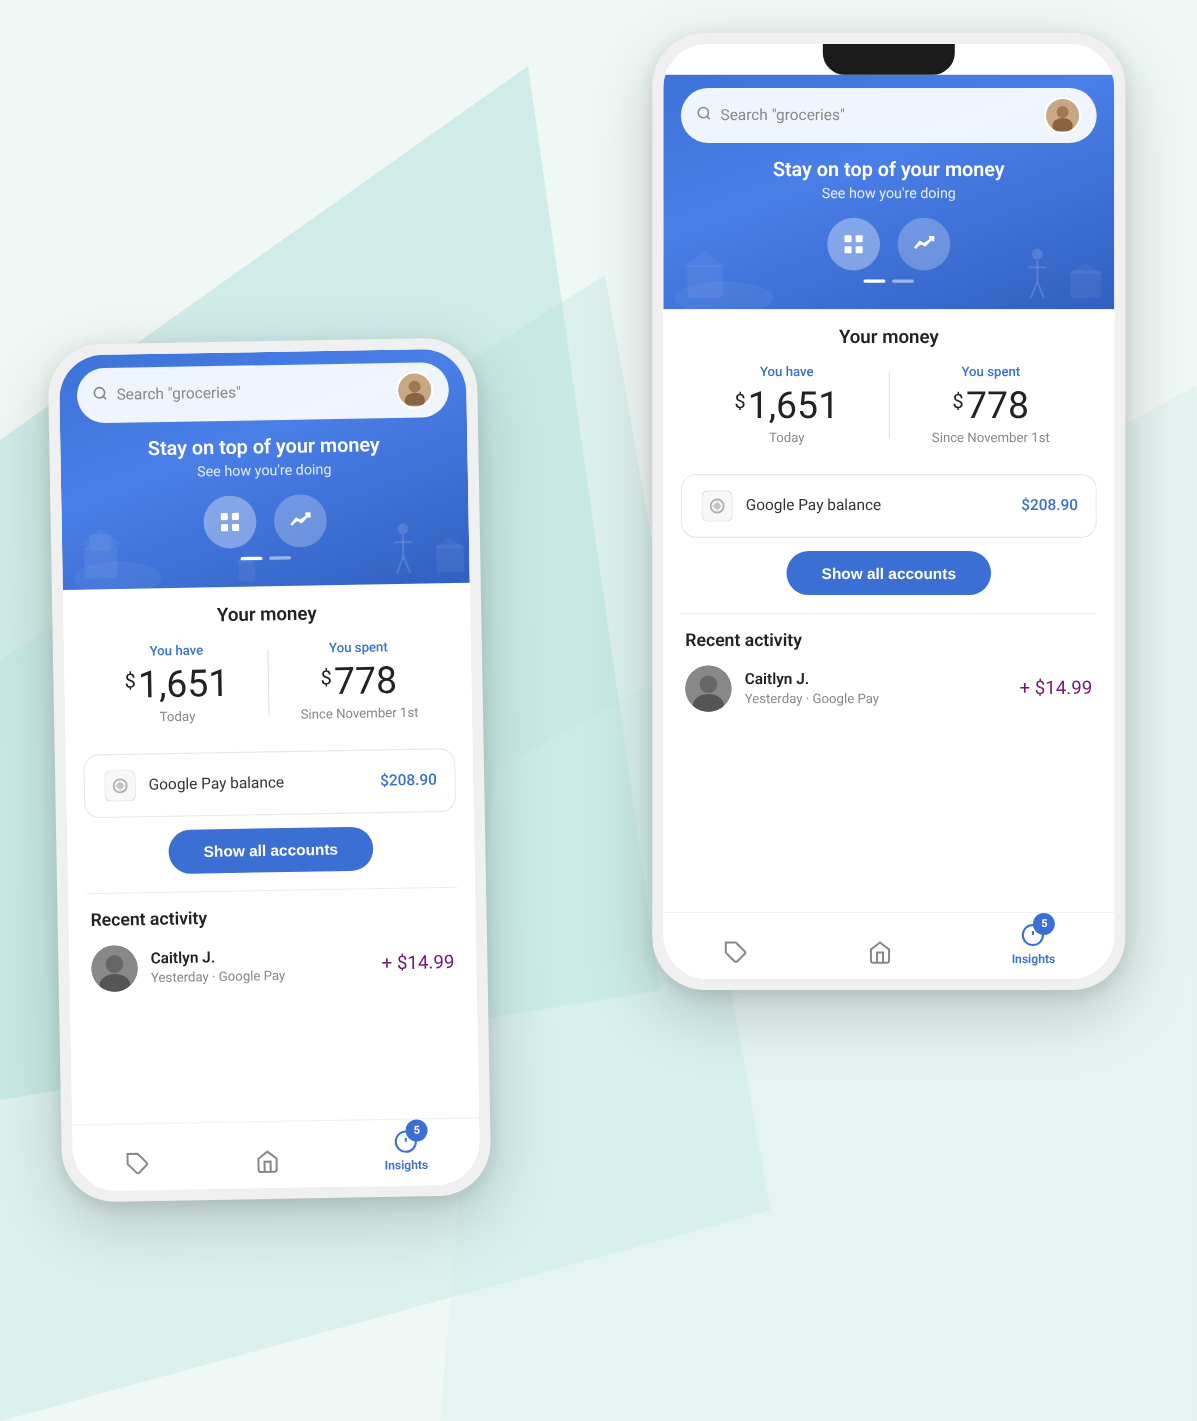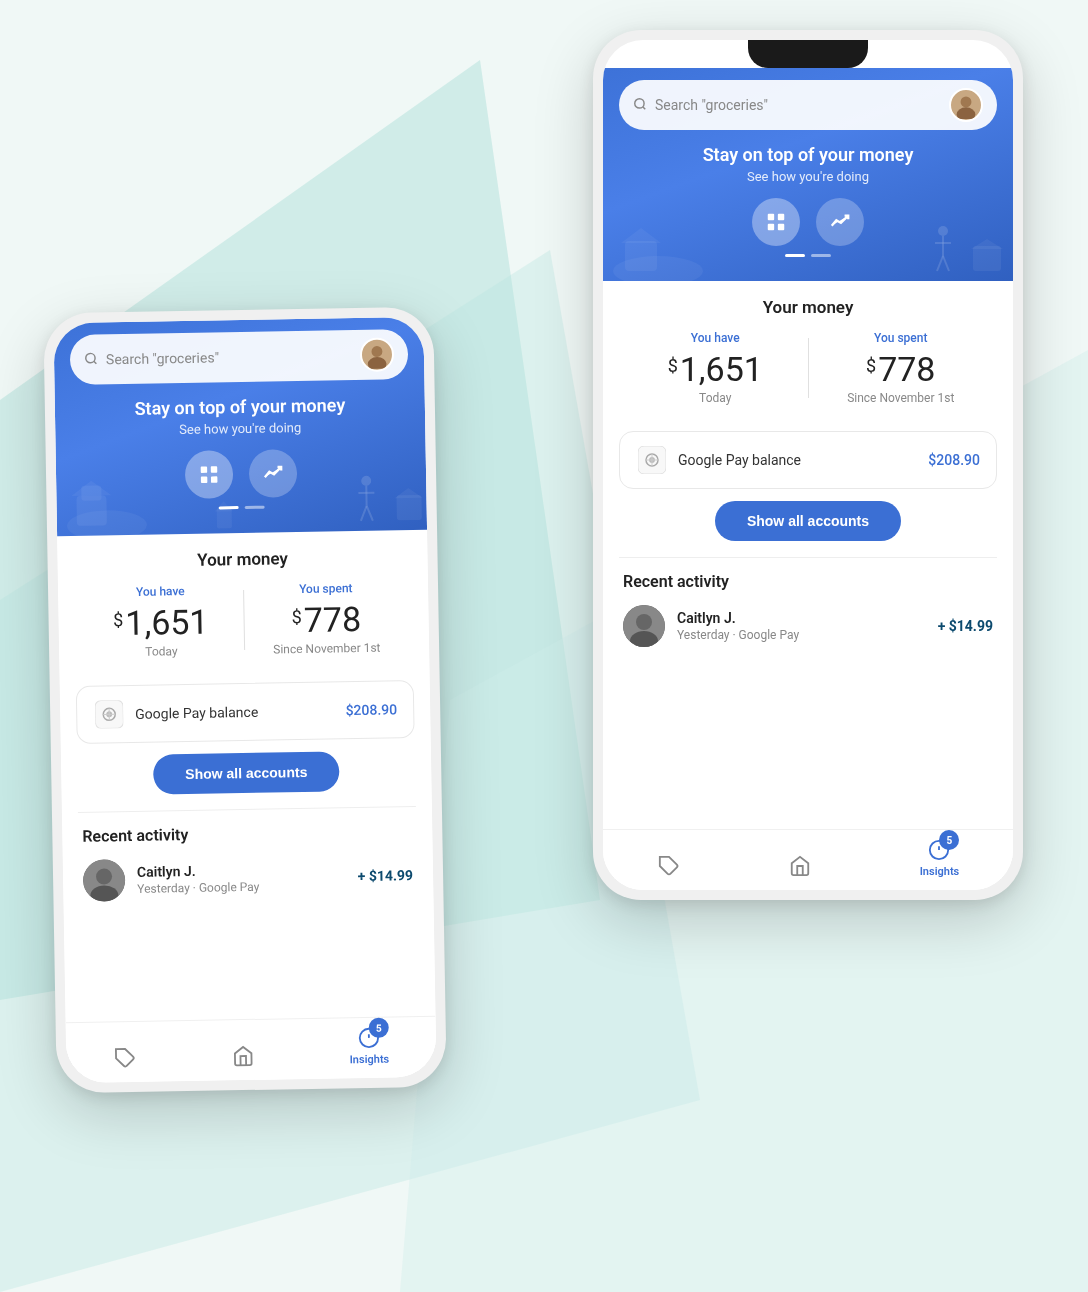--- a/index.html
+++ b/index.html
@@ -326,23 +326,23 @@
       font-size: 14px;
       font-weight: 600;
       color: #222;
     }
     .activity-sub {
       font-size: 12px;
       color: #888;
       margin-top: 2px;
     }
     .activity-amount {
-      font-size: 14px;
-      font-weight: 700;
-      color: #0c4a6e;
+      font-size: 17px;
+      font-weight: 400;
+      color: #701a75;
     }
 
     
     .bottom-nav {
       display: flex;
       justify-content: space-around;
       align-items: flex-end;
       padding: 8px 0 12px;
       border-top: 1px solid #f0f0f0;
       background: white;

